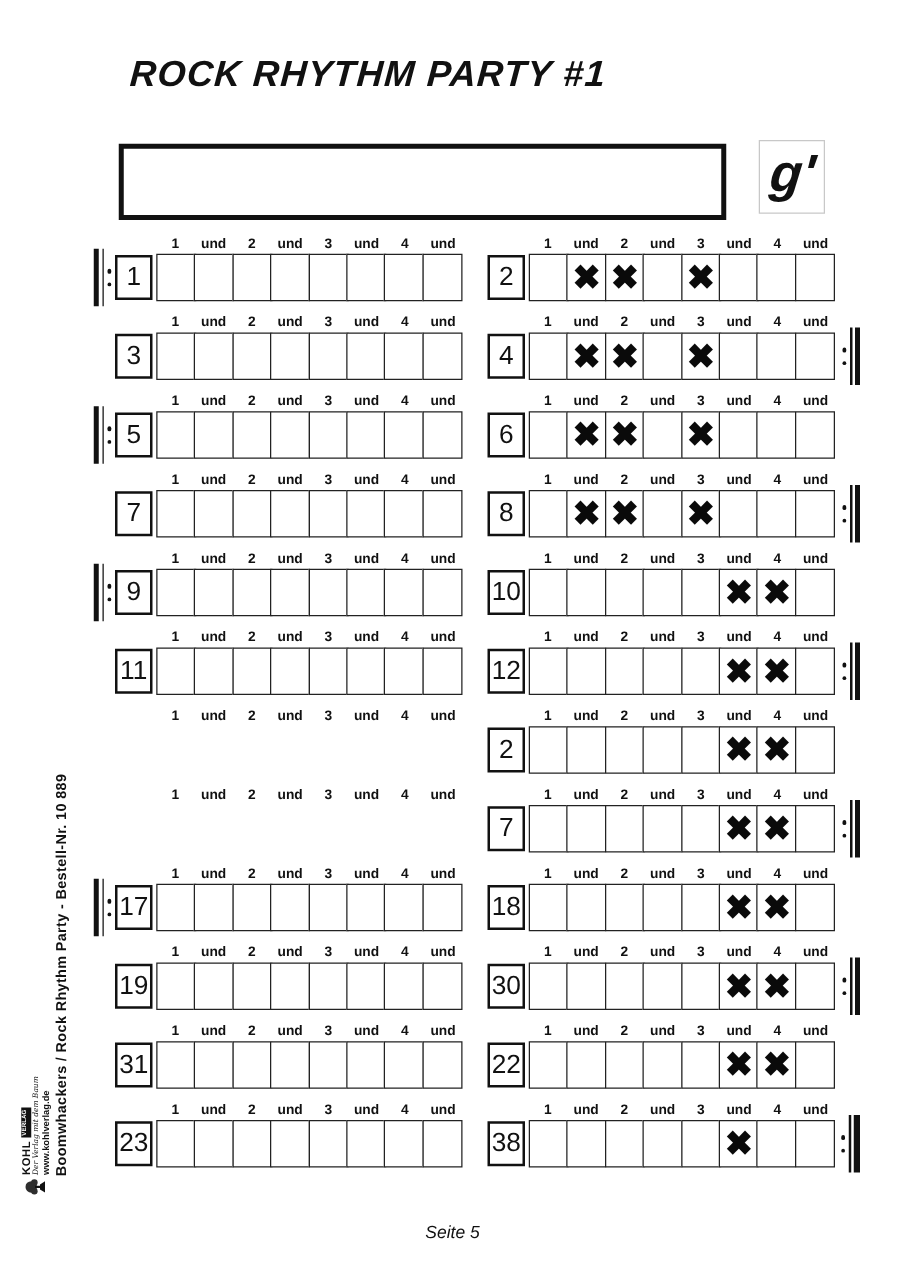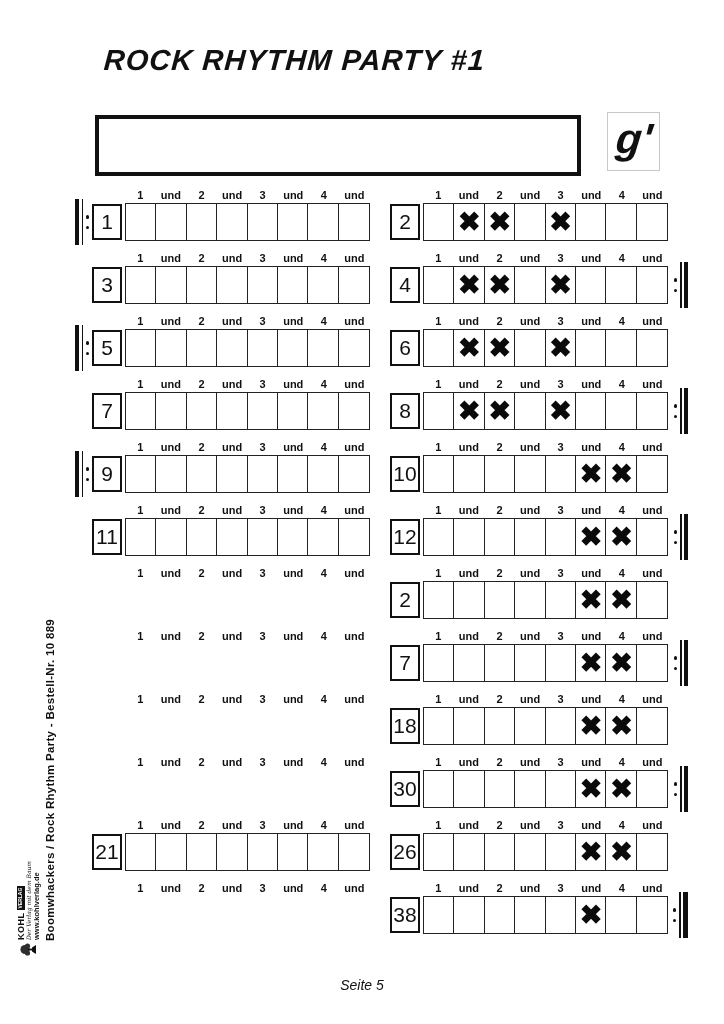--- a/index.html
+++ b/index.html
@@ -591,20 +591,43 @@
         <div class="labels">
           <span>1</span>
           <span>und</span>
           <span>2</span>
           <span>und</span>
           <span>3</span>
           <span>und</span>
           <span>4</span>
           <span>und</span>
         </div>
+        <div class="mrow">
+          <div class="rpt rpt-begin">
+            <span class="thick"></span>
+            <span class="gap"></span>
+            <span class="thin"></span>
+            <span class="gap"></span>
+            <span class="dots">
+              <i></i>
+              <i></i>
+            </span>
+          </div>
+          <div class="numbox">17</div>
+          <div class="cells">
+            <div class="cell"></div>
+            <div class="cell"></div>
+            <div class="cell"></div>
+            <div class="cell"></div>
+            <div class="cell"></div>
+            <div class="cell"></div>
+            <div class="cell"></div>
+            <div class="cell"></div>
+          </div>
+        </div>
       </div>
       <div class="measure">
         <div class="labels">
           <span>1</span>
           <span>und</span>
           <span>2</span>
           <span>und</span>
           <span>3</span>
           <span>und</span>
           <span>4</span>
@@ -632,20 +655,33 @@
         <div class="labels">
           <span>1</span>
           <span>und</span>
           <span>2</span>
           <span>und</span>
           <span>3</span>
           <span>und</span>
           <span>4</span>
           <span>und</span>
         </div>
+        <div class="mrow">
+          <div class="numbox">19</div>
+          <div class="cells">
+            <div class="cell"></div>
+            <div class="cell"></div>
+            <div class="cell"></div>
+            <div class="cell"></div>
+            <div class="cell"></div>
+            <div class="cell"></div>
+            <div class="cell"></div>
+            <div class="cell"></div>
+          </div>
+        </div>
       </div>
       <div class="measure">
         <div class="labels">
           <span>1</span>
           <span>und</span>
           <span>2</span>
           <span>und</span>
           <span>3</span>
           <span>und</span>
           <span>4</span>
@@ -684,72 +720,85 @@
           <span>1</span>
           <span>und</span>
           <span>2</span>
           <span>und</span>
           <span>3</span>
           <span>und</span>
           <span>4</span>
           <span>und</span>
         </div>
         <div class="mrow">
-          <div class="numbox">21</div>
-          <div class="cells">
-            <div class="cell"></div>
-            <div class="cell"></div>
-            <div class="cell"></div>
-            <div class="cell"></div>
-            <div class="cell"></div>
-            <div class="cell"></div>
-            <div class="cell"></div>
-            <div class="cell"></div>
-          </div>
-        </div>
-      </div>
-      <div class="measure">
-        <div class="labels">
-          <span>1</span>
-          <span>und</span>
-          <span>2</span>
-          <span>und</span>
-          <span>3</span>
-          <span>und</span>
-          <span>4</span>
-          <span>und</span>
-        </div>
-        <div class="mrow">
-          <div class="numbox">26</div>
-          <div class="cells">
-            <div class="cell"></div>
-            <div class="cell"></div>
-            <div class="cell"></div>
-            <div class="cell"></div>
-            <div class="cell"></div>
-            <div class="cell">
-              <span class="mark">✖</span>
-            </div>
-            <div class="cell">
-              <span class="mark">✖</span>
-            </div>
-            <div class="cell"></div>
-          </div>
-        </div>
-      </div>
-      <div class="measure">
-        <div class="labels">
-          <span>1</span>
-          <span>und</span>
-          <span>2</span>
-          <span>und</span>
-          <span>3</span>
-          <span>und</span>
-          <span>4</span>
-          <span>und</span>
+          <div class="numbox">31</div>
+          <div class="cells">
+            <div class="cell"></div>
+            <div class="cell"></div>
+            <div class="cell"></div>
+            <div class="cell"></div>
+            <div class="cell"></div>
+            <div class="cell"></div>
+            <div class="cell"></div>
+            <div class="cell"></div>
+          </div>
+        </div>
+      </div>
+      <div class="measure">
+        <div class="labels">
+          <span>1</span>
+          <span>und</span>
+          <span>2</span>
+          <span>und</span>
+          <span>3</span>
+          <span>und</span>
+          <span>4</span>
+          <span>und</span>
+        </div>
+        <div class="mrow">
+          <div class="numbox">22</div>
+          <div class="cells">
+            <div class="cell"></div>
+            <div class="cell"></div>
+            <div class="cell"></div>
+            <div class="cell"></div>
+            <div class="cell"></div>
+            <div class="cell">
+              <span class="mark">✖</span>
+            </div>
+            <div class="cell">
+              <span class="mark">✖</span>
+            </div>
+            <div class="cell"></div>
+          </div>
+        </div>
+      </div>
+      <div class="measure">
+        <div class="labels">
+          <span>1</span>
+          <span>und</span>
+          <span>2</span>
+          <span>und</span>
+          <span>3</span>
+          <span>und</span>
+          <span>4</span>
+          <span>und</span>
+        </div>
+        <div class="mrow">
+          <div class="numbox">23</div>
+          <div class="cells">
+            <div class="cell"></div>
+            <div class="cell"></div>
+            <div class="cell"></div>
+            <div class="cell"></div>
+            <div class="cell"></div>
+            <div class="cell"></div>
+            <div class="cell"></div>
+            <div class="cell"></div>
+          </div>
         </div>
       </div>
       <div class="measure">
         <div class="labels">
           <span>1</span>
           <span>und</span>
           <span>2</span>
           <span>und</span>
           <span>3</span>
           <span>und</span>

